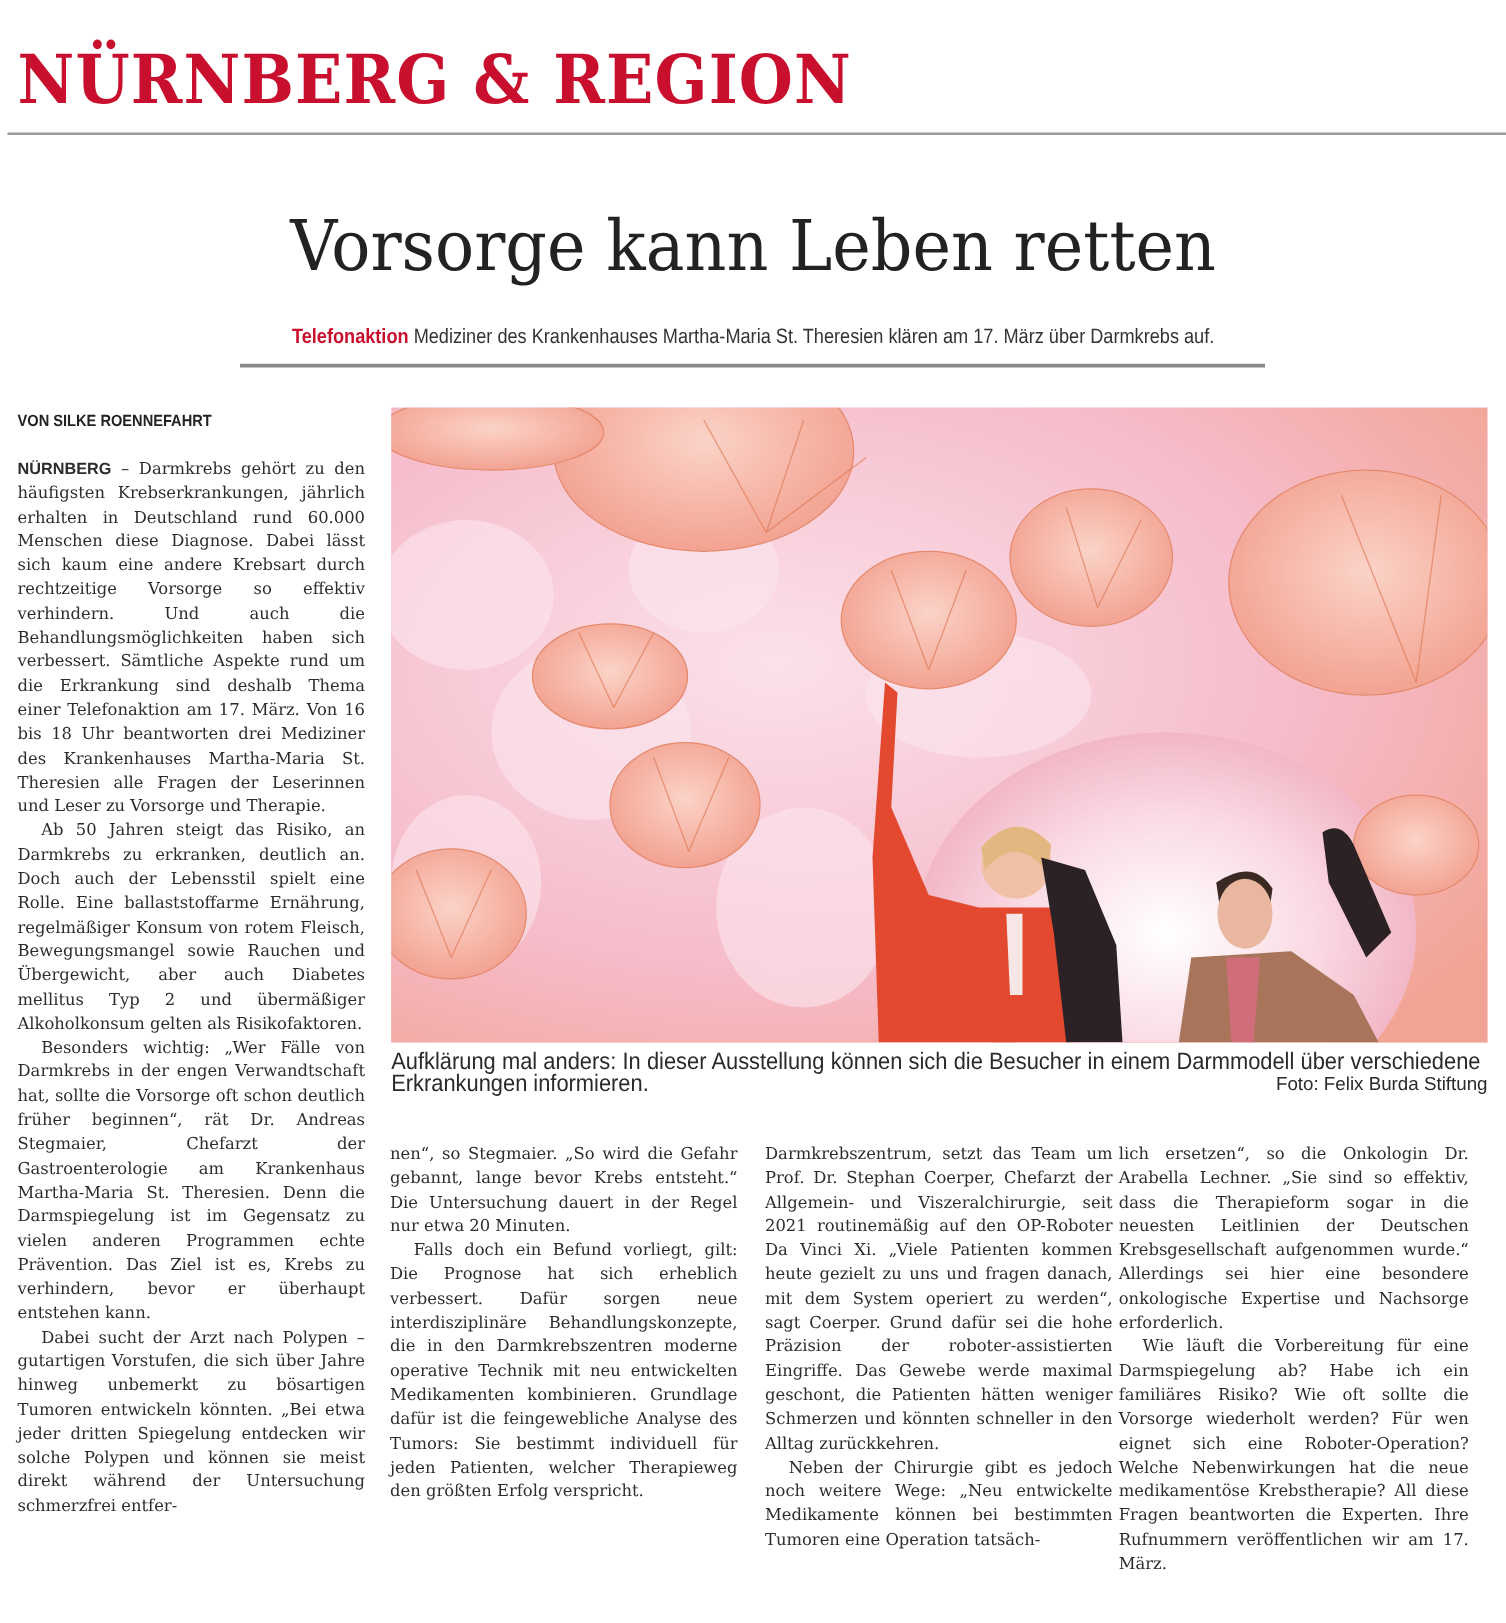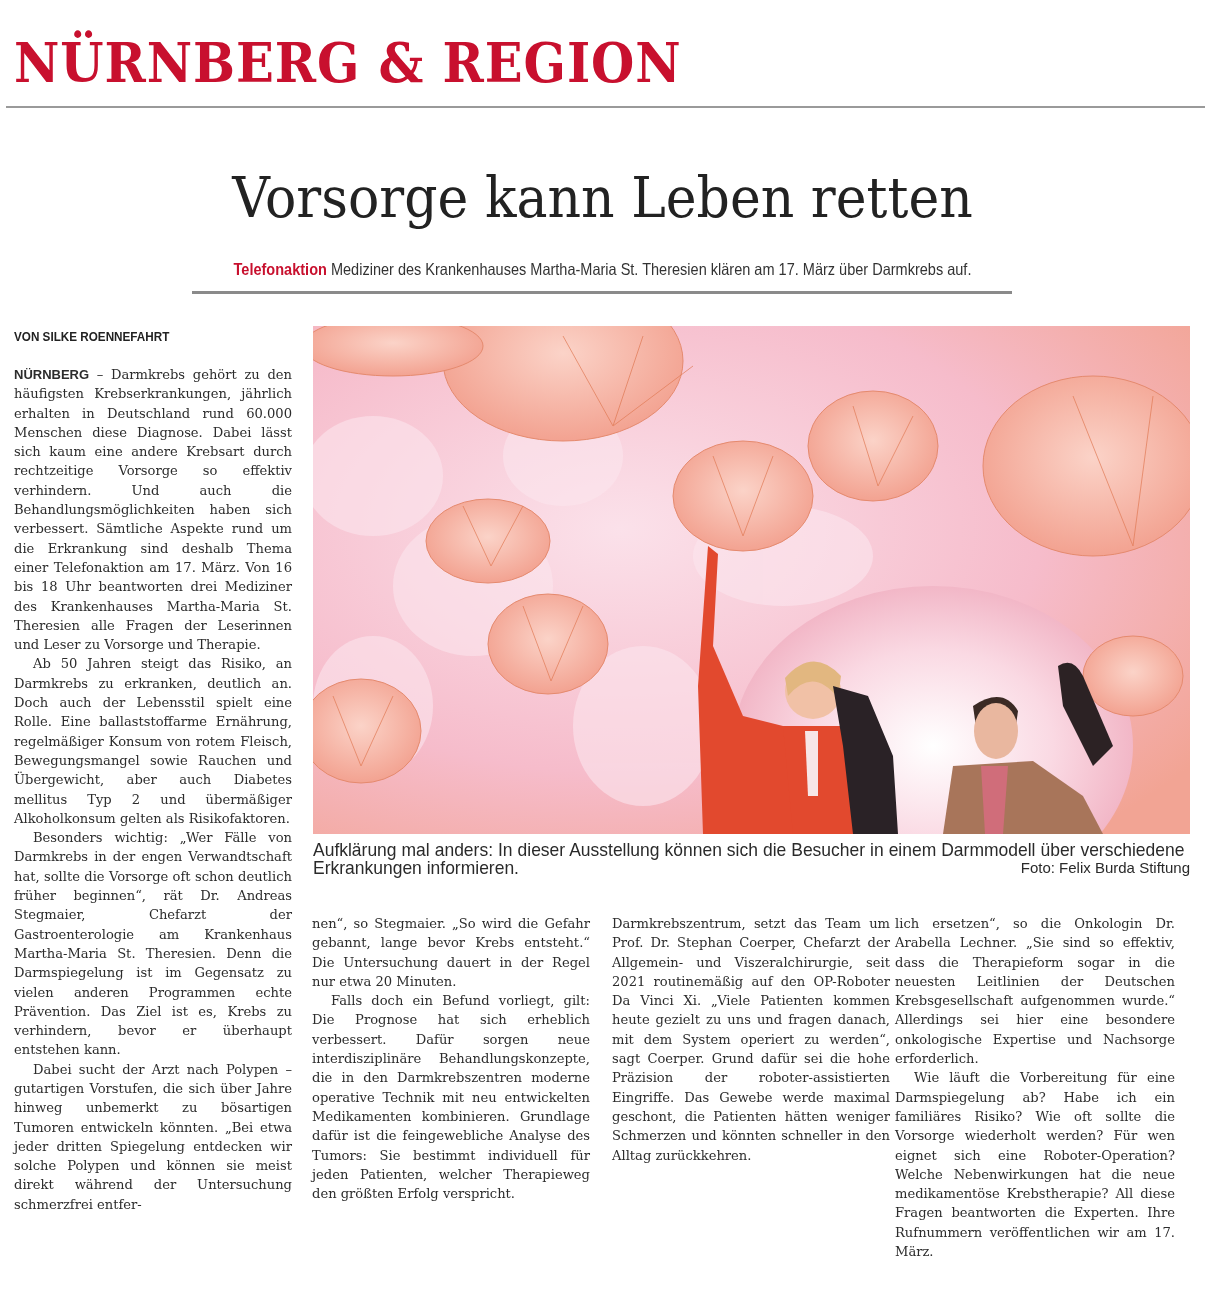--- a/index.html
+++ b/index.html
@@ -156,18 +156,19 @@
 </div>
 <div class="credit">Foto: Felix Burda Stiftung</div>
 
 <div class="col col2">
   <p class="noindent">nen“, so Stegmaier. „So wird die Gefahr gebannt, lange bevor Krebs entsteht.“ Die Untersuchung dauert in der Regel nur etwa 20 Minuten.</p>
   <p>Falls doch ein Befund vorliegt, gilt: Die Prognose hat sich erheblich verbessert. Dafür sorgen neue interdisziplinäre Behandlungskonzepte, die in den Darmkrebszentren moderne operative Technik mit neu entwickelten Medikamenten kombinieren. Grundlage dafür ist die feingewebliche Analyse des Tumors: Sie bestimmt individuell für jeden Patienten, welcher Therapieweg den größten Erfolg verspricht.</p>
 </div>
 
 <div class="col col3">
   <p class="noindent">Darmkrebszentrum, setzt das Team um Prof. Dr. Stephan Coerper, Chefarzt der Allgemein- und Viszeralchirurgie, seit 2021 routinemäßig auf den OP-Roboter Da Vinci Xi. „Viele Patienten kommen heute gezielt zu uns und fragen danach, mit dem System operiert zu werden“, sagt Coerper. Grund dafür sei die hohe Präzision der roboter-assistierten Eingriffe. Das Gewebe werde maximal geschont, die Patienten hätten weniger Schmerzen und könnten schneller in den Alltag zurückkehren.</p>
+  <p>Neben der Chirurgie gibt es jedoch noch weitere Wege: „Neu entwickelte Medikamente können bei bestimmten Tumoren eine Operation tatsäch-</p>
 </div>
 
 <div class="col col4">
   <p class="noindent">lich ersetzen“, so die Onkologin Dr. Arabella Lechner. „Sie sind so effektiv, dass die Therapieform sogar in die neuesten Leitlinien der Deutschen Krebsgesellschaft aufgenommen wurde.“ Allerdings sei hier eine besondere onkologische Expertise und Nachsorge erforderlich.</p>
   <p>Wie läuft die Vorbereitung für eine Darmspiegelung ab? Habe ich ein familiäres Risiko? Wie oft sollte die Vorsorge wiederholt werden? Für wen eignet sich eine Roboter-Operation? Welche Nebenwirkungen hat die neue medikamentöse Krebstherapie? All diese Fragen beantworten die Experten. Ihre Rufnummern veröffentlichen wir am 17. März.</p>
 </div>
 
 </body></html>

